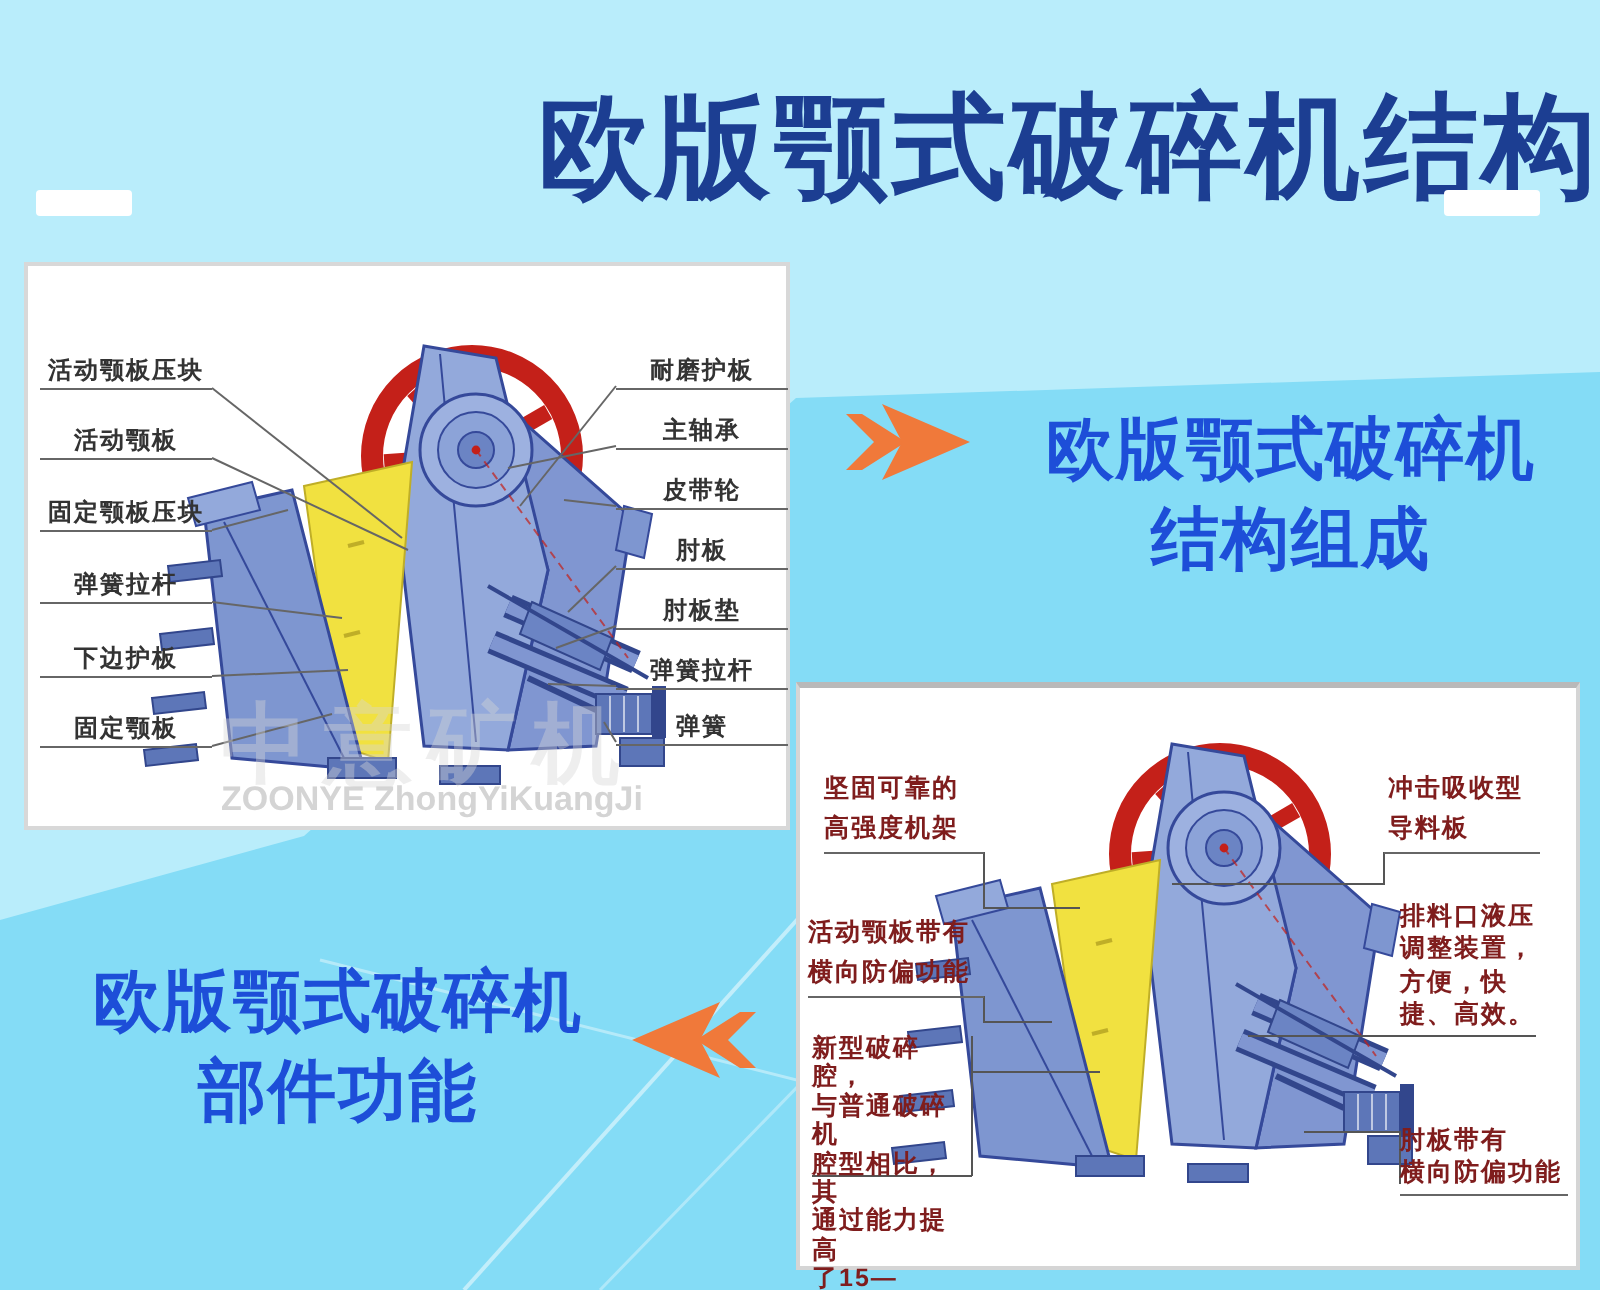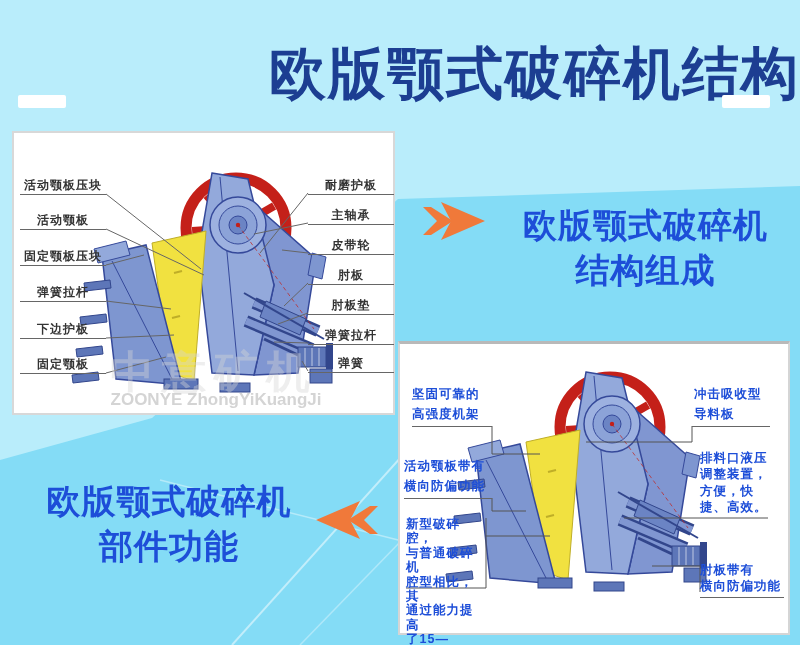--- a/index.html
+++ b/index.html
@@ -31,21 +31,21 @@
   .plabel{
     position:absolute;font-size:12px;font-weight:bold;color:#333333;
     letter-spacing:1px;text-align:center;padding-bottom:2px;
     border-bottom:1px solid #666666;line-height:14px;white-space:nowrap;
   }
   .p1-left{left:6px;width:86px;}
   .p1-right{left:294px;width:86px;}
 
   
   .blabel{
-    position:absolute;font-size:12.5px;font-weight:bold;color:#1d4ed8;
+    position:absolute;font-size:12.5px;font-weight:bold;color:#7f1d1d;
     letter-spacing:1px;white-space:pre-line;line-height:1.6;
   }
   .blabel.tight{line-height:1.15;}
   .blabel.mid{line-height:1.3;}
   .blabel.uline{border-bottom:1px solid #666666;padding-bottom:2px;}
 
   
   .caption{
     position:absolute;text-align:center;z-index:2;color:#1d4ed8;
     font-weight:900;font-size:34px;line-height:1.32;letter-spacing:1px;

